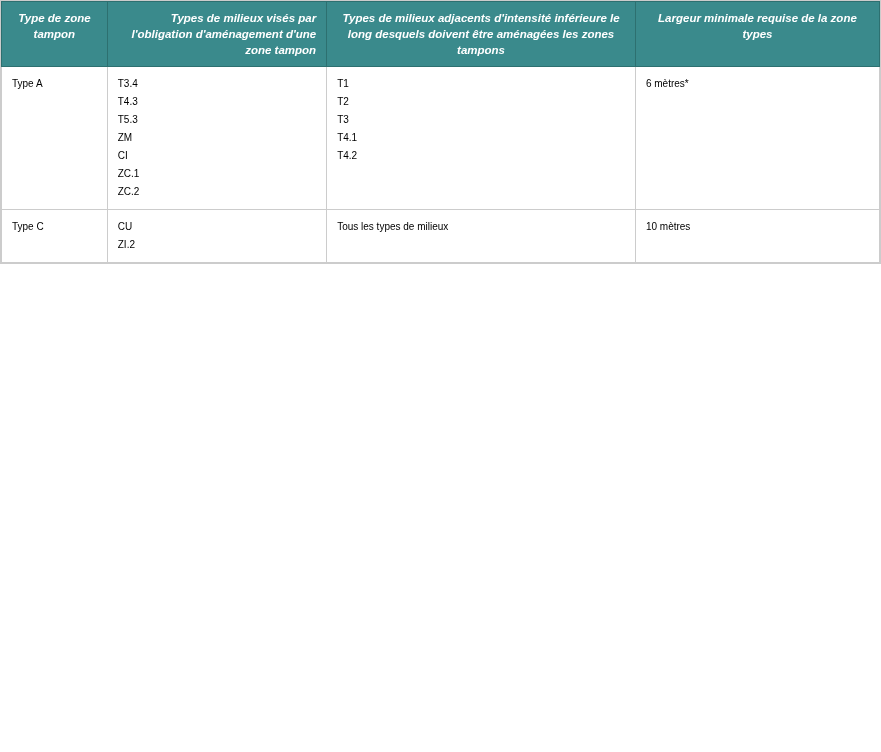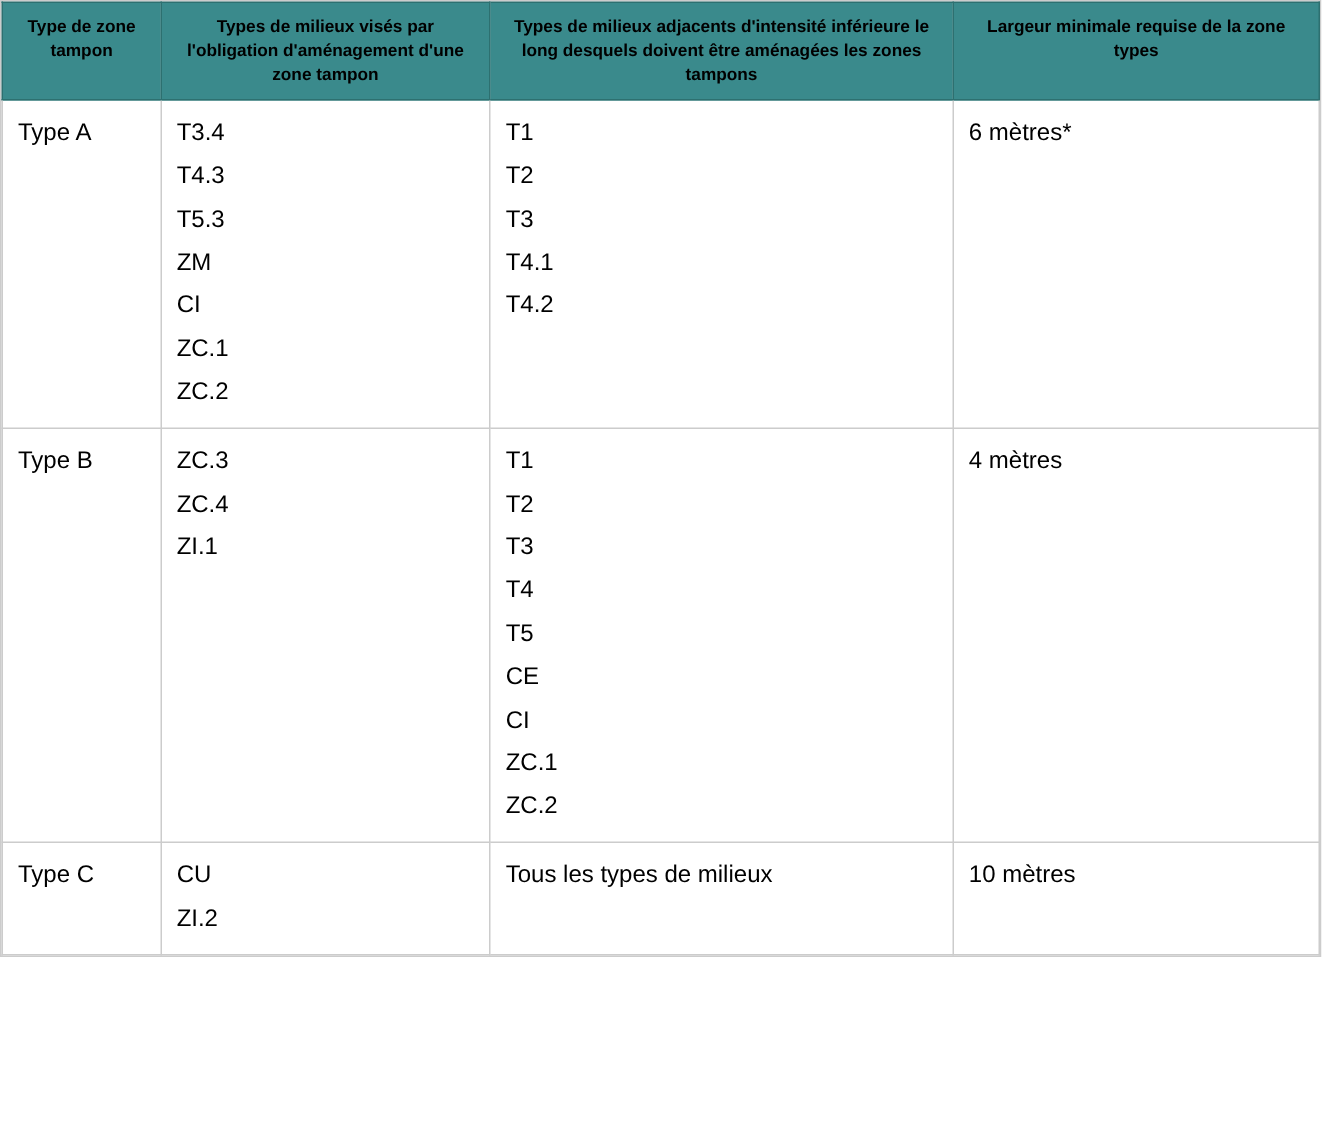--- a/index.html
+++ b/index.html
@@ -15,42 +15,43 @@
     .table-container {
       width: 881px;
       border: 1px solid #ccc;
     }
     table {
       width: 100%;
       border-collapse: collapse;
     }
     thead tr {
       background-color: #3a8a8c;
-      color: #000000;
+      color: #ffffff;
+      font-style: italic;
     }
     thead th {
       padding: 8px 10px;
       font-weight: bold;
       font-size: 11.5px;
       vertical-align: top;
       border: 1px solid #2d7070;
       line-height: 1.4;
     }
     tbody td {
       padding: 8px 10px;
       border: 1px solid #ccc;
       vertical-align: top;
-      font-size: 16px;
+      font-size: 10px;
       line-height: 1.8;
     }
     tbody tr td:first-child {
       font-weight: normal;
     }
     .col1 { width: 106px; }
-    .col2 { width: 220px; }
+    .col2 { width: 220px; text-align: right; }
     .col3 { width: 310px; }
     .col4 { width: 245px; }
   </style>
 </head>
 <body>
 
 <div class="table-container">
   <table>
     <thead>
       <tr>
@@ -75,40 +76,20 @@
           <td>
             <div>T1</div>
             <div>T2</div>
             <div>T3</div>
             <div>T4.1</div>
             <div>T4.2</div>
           </td>
           <td>6 mètres*</td>
         </tr>
         <tr>
-          <td>Type B</td>
-          <td>
-            <div>ZC.3</div>
-            <div>ZC.4</div>
-            <div>ZI.1</div>
-          </td>
-          <td>
-            <div>T1</div>
-            <div>T2</div>
-            <div>T3</div>
-            <div>T4</div>
-            <div>T5</div>
-            <div>CE</div>
-            <div>CI</div>
-            <div>ZC.1</div>
-            <div>ZC.2</div>
-          </td>
-          <td>4 mètres</td>
-        </tr>
-        <tr>
           <td>Type C</td>
           <td>
             <div>CU</div>
             <div>ZI.2</div>
           </td>
           <td>
             <div>Tous les types de milieux</div>
           </td>
           <td>10 mètres</td>
         </tr>

